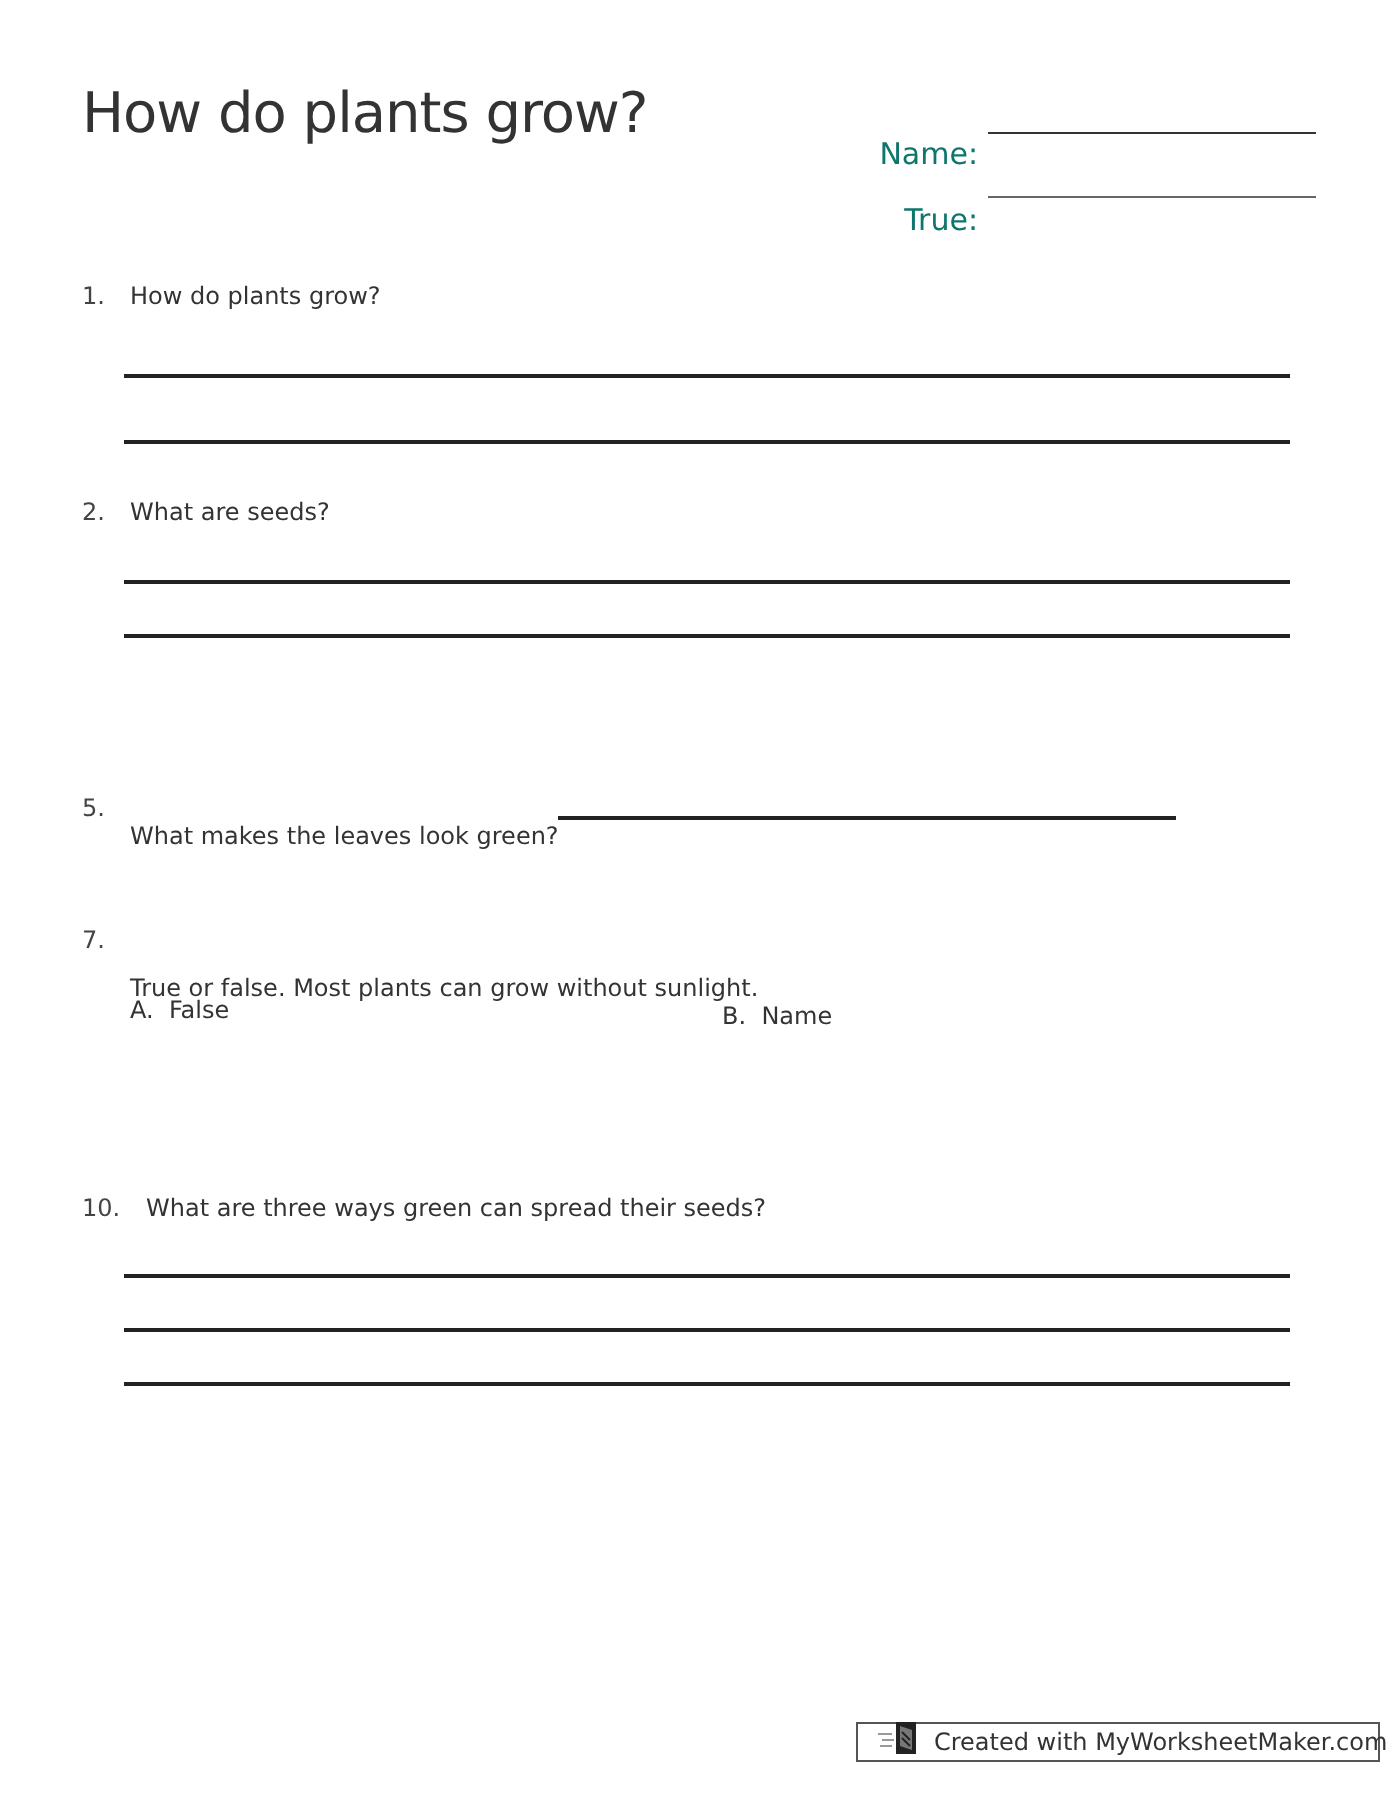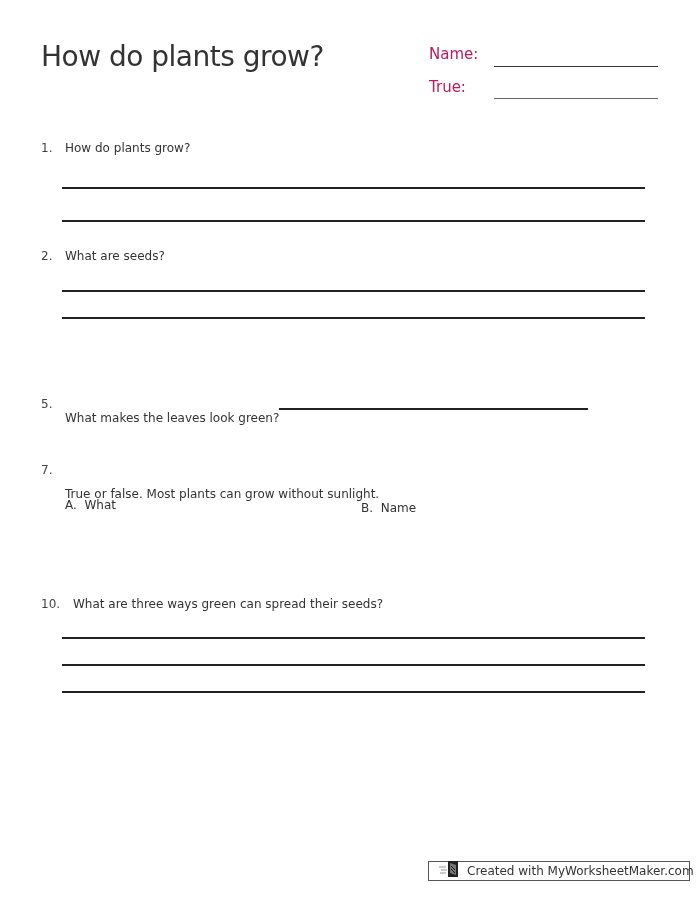--- a/index.html
+++ b/index.html
@@ -1,20 +1,20 @@
 <!DOCTYPE html>
 <html><head>
   <meta charset="utf-8">
   <style>
     html, body { margin: 0; padding: 0; background: #ffffff; }
     body { width: 700px; height: 906px; position: relative; overflow: hidden;
            font-family: "DejaVu Sans", sans-serif; color: #333333; }
     .abs { position: absolute; }
     .title { left: 41px; top: 40px; font-size: 28px; color: #333; letter-spacing: -0.5px; }
-    .hdr-label { font-size: 15px; color: #be185d; width: 60px; }
+    .hdr-label { font-size: 15px; color: #0f766e; text-align: right; width: 60px; margin-top: 23px; }
     .hdr-line { height: 0; border-top: 1px solid #333; width: 164px; }
     .qnum { font-size: 12px; color: #444; }
     .qtext { font-size: 12px; color: #333; }
     .line { height: 0; border-top: 2px solid #222; left: 62px; width: 583px; }
     .opt { font-size: 12px; color: #333; }
     .footer { left: 428px; top: 861px; width: 262px; height: 20px; border: 1px solid #555;
               box-sizing: border-box; display: flex; align-items: center; padding-left: 10px; }
     .footer-text { font-size: 12px; color: #333; margin-left: 6px; white-space: nowrap; }
   </style>
 </head>
@@ -37,21 +37,21 @@
 <div class="abs line" style="top:290px;"></div>
 <div class="abs line" style="top:317px;"></div>
 
 <div class="abs qnum" style="left:41px;top:397px;">5.</div>
 <div class="abs qtext" style="left:65px;top:397px;margin-top:14px;">What makes the leaves look green?</div>
 <div class="abs line" style="top:408px;left:279px;width:309px;"></div>
 
 <div class="abs qnum" style="left:41px;top:463px;">7.</div>
 <div class="abs qtext" style="left:65px;top:463px;margin-top:24px;">True or false. Most plants can grow without sunlight.</div>
 <div class="abs opt" style="left:65px;top:498px;">
-  <span>A.</span>&nbsp;&nbsp;<span>What</span>
+  <span>A.</span>&nbsp;&nbsp;<span>False</span>
 </div>
 <div class="abs opt" style="left:361px;top:501px;">
   <span>B.</span>&nbsp;&nbsp;<span>Name</span>
 </div>
 
 <div class="abs qnum" style="left:41px;top:597px;">10.</div>
 <div class="abs qtext" style="left:73px;top:597px;">What are three ways green can spread their seeds?</div>
 <div class="abs line" style="top:637px;"></div>
 <div class="abs line" style="top:664px;"></div>
 <div class="abs line" style="top:691px;"></div>

